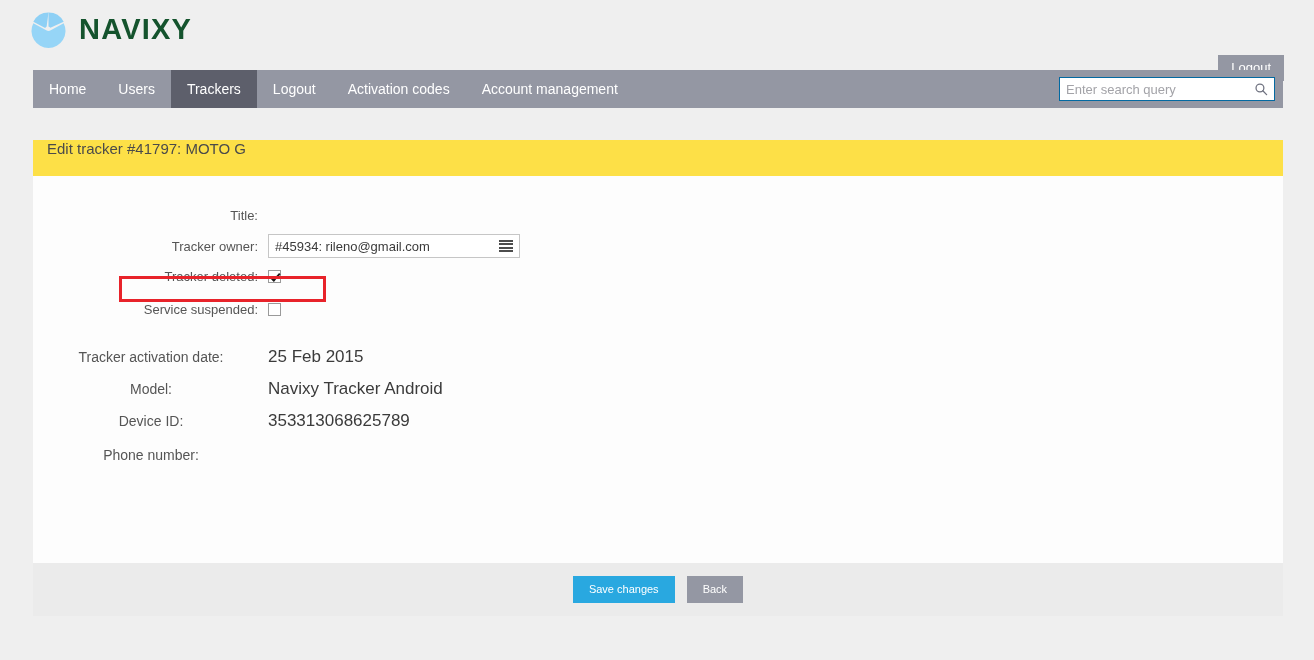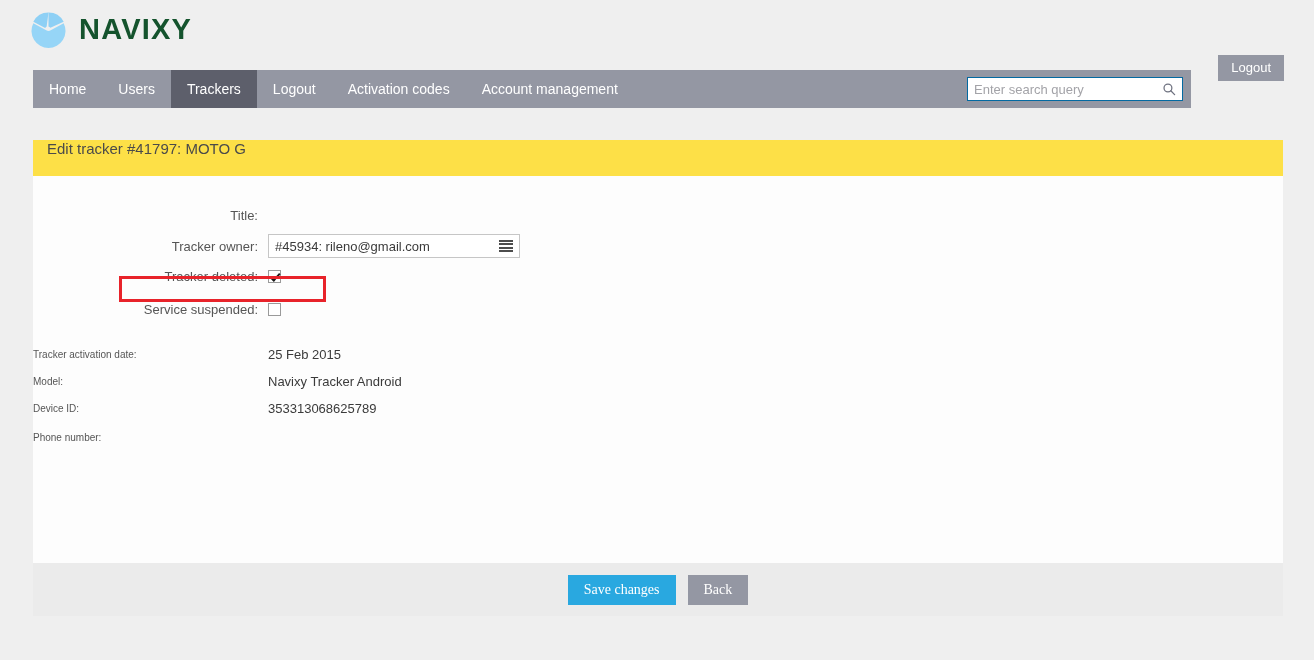--- a/index.html
+++ b/index.html
@@ -57,21 +57,21 @@
     cursor: pointer;
     line-height: 1;
     margin-top: 23px;
   }
 
   
   .navbar {
     position: absolute;
     left: 33px;
     top: 70px;
-    width: 1158px;
+    width: 1250px;
     height: 38px;
     background: #9497a3;
     display: flex;
     align-items: stretch;
   }
   .nav-item {
     display: flex;
     align-items: center;
     padding: 0 16px;
     color: #ffffff;
@@ -222,37 +222,38 @@
     box-sizing: border-box;
     pointer-events: none;
   }
   .info-row {
     display: flex;
     align-items: center;
     margin-bottom: 12px;
   }
   .info-label {
     width: 235px;
-    text-align: left;
+    text-align: center;
     padding-right: 10px;
-    font-size: 10px;
+    font-size: 14px;
     color: #555;
     box-sizing: border-box;
+    padding-left: 11px;
   }
   .info-value {
-    font-size: 13px;
+    font-size: 17px;
     color: #3b3b3b;
   }
   .rows-gap { height: 19px; }
 
   
   .btn {
     border: none;
-    font-size: 14px;
-    font-family: Liberation Serif, serif;
+    font-size: 11px;
+    font-family: Liberation Sans, sans-serif;
     color: #ffffff;
     padding: 8px 16px;
     cursor: pointer;
     line-height: 1;
   }
   .btn-primary { background: #29a8e0; }
   .btn-secondary { background: #9497a3; }
 </style>
 </head>
 <body>

